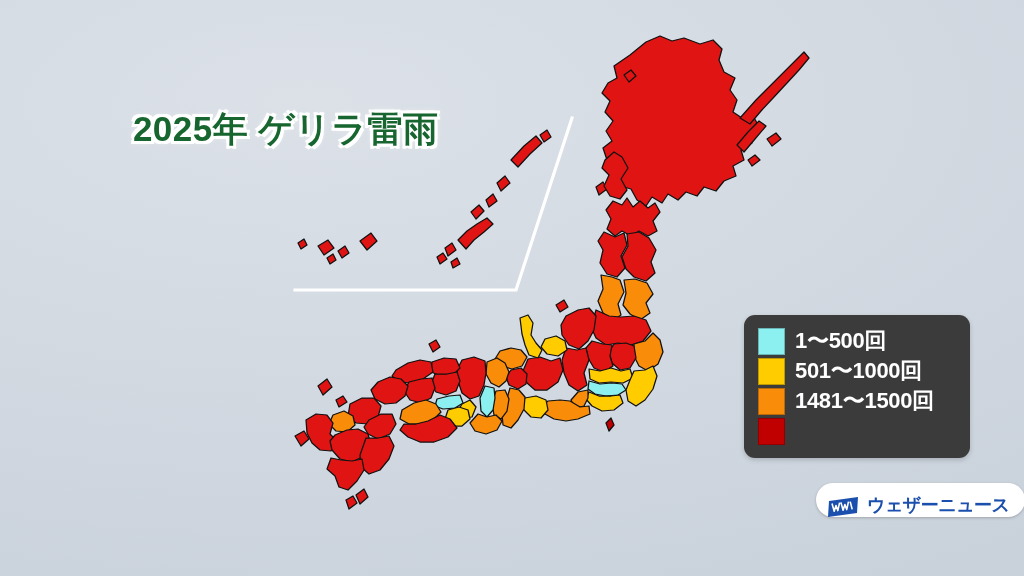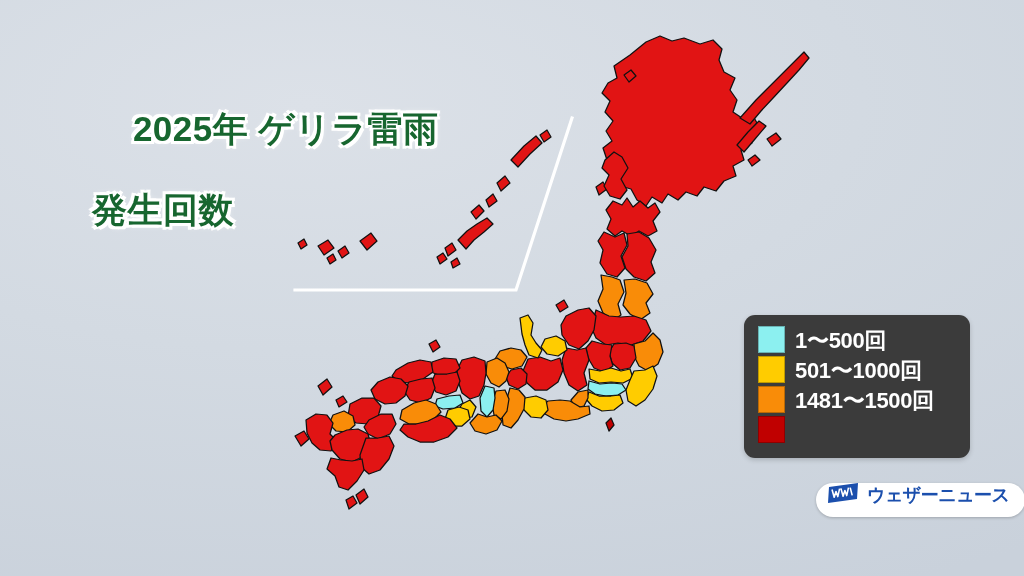--- a/index.html
+++ b/index.html
@@ -36,33 +36,33 @@
   #map path.inset-line{fill:none;stroke:#ffffff;stroke-width:3.2;stroke-linecap:square;}
 
   
   #legend{
     position:absolute;left:744px;top:315px;width:226px;
     background:#3b3b3b;border-radius:11px;
     padding:11px 14px 12px 14px;
     box-sizing:border-box;
     box-shadow:0 2px 5px rgba(0,0,0,.18);
   }
-  .legend-row{display:flex;align-items:flex-start;height:30px;}
+  .legend-row{display:flex;align-items:center;height:30px;}
   .swatch{
     width:27px;height:27px;flex:0 0 27px;margin-right:10px;
     border:1px solid rgba(0,0,0,.25);box-sizing:border-box;
   }
   .legend-label{
     color:#fff;font-size:22px;font-weight:bold;white-space:nowrap;letter-spacing:-.3px;
   }
 
   
   #logo{
     position:absolute;left:816px;top:483px;
-    height:34px;display:flex;align-items:flex-start;
+    height:34px;display:flex;align-items:flex-end;
     background:#fff;border-radius:17px;
     padding:0 15px 0 11px;
     box-shadow:0 1px 3px rgba(0,0,0,.22);
   }
   #logo .wni{
     width:33px;height:20px;margin-right:7px;flex:0 0 33px;
     display:block;
   }
   #logo .brand{
     color:#1b4fad;font-size:18px;font-weight:bold;letter-spacing:-.5px;white-space:nowrap;
@@ -197,21 +197,20 @@
       <path class="pref" fill="#e11414" d="M338,251 L345,246 L349,253 L342,258 Z"></path>
       <path class="pref" fill="#e11414" d="M360,241 L371,233 L377,241 L367,250 Z"></path>
       <path class="pref" fill="#e11414" d="M298,243 L304,239 L307,245 L301,249 Z"></path>
       <path class="pref" fill="#e11414" d="M327,258 L333,254 L336,260 L330,264 Z"></path>
 
     </g>
   </svg>
 
   <div id="title" style="color: rgb(23, 102, 47);">
     <span>2025年 ゲリラ雷雨</span>
-    <span class="line2">発生回数</span>
   </div>
 
   <div id="legend" style="background: rgb(59, 59, 59);">
     <div class="legend-row">
       <span class="swatch" style="background: rgb(140, 240, 240);"></span>
       <span class="legend-label">1〜500回</span>
     </div>
     <div class="legend-row">
       <span class="swatch" style="background: rgb(255, 204, 0);"></span>
       <span class="legend-label">501〜1000回</span>

